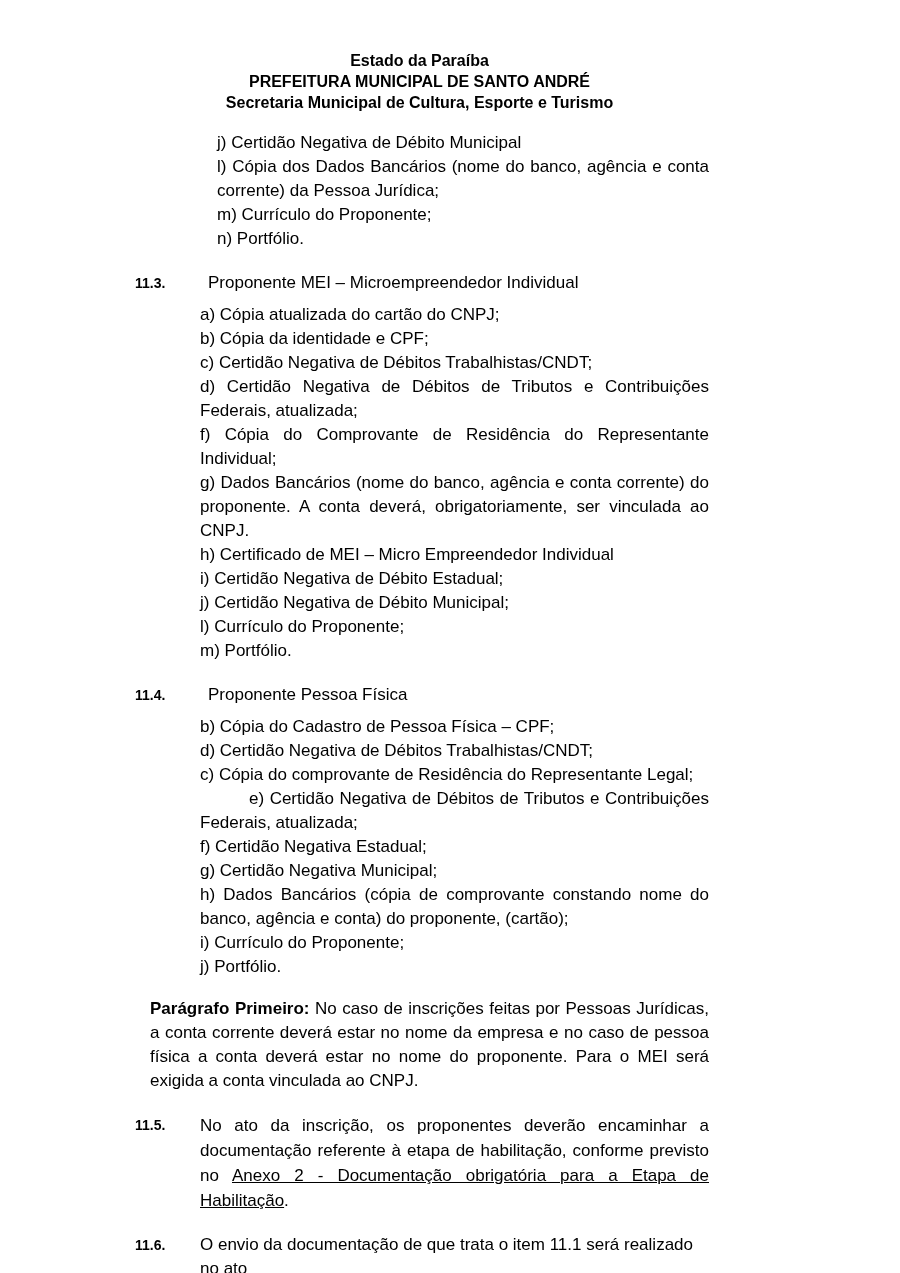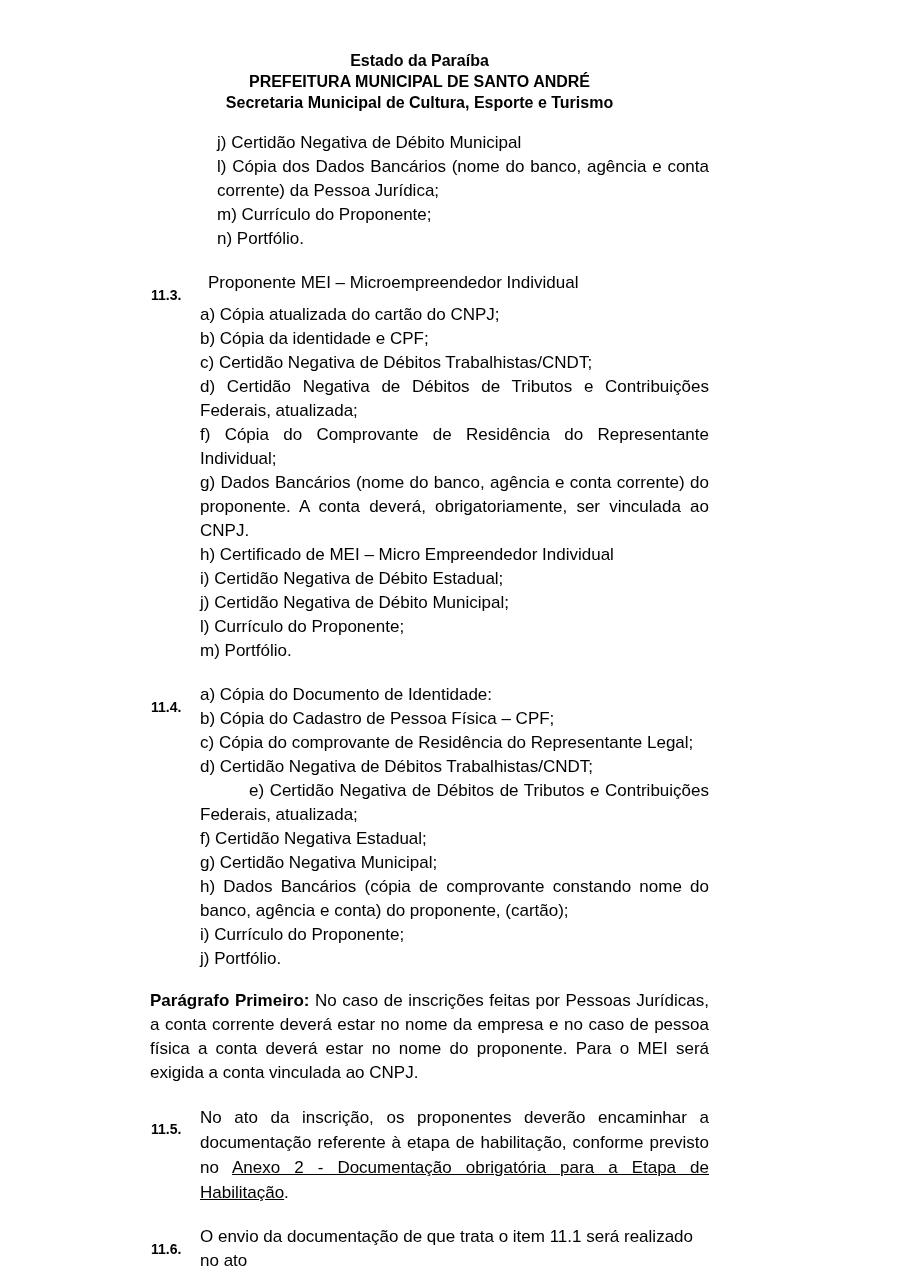--- a/index.html
+++ b/index.html
@@ -13,22 +13,22 @@
     font-weight:bold; font-size:16px; line-height:21px;
   }
   .content {
     margin:18px 130px 0 135px;
     font-size:17px; line-height:24px;
   }
   .intro-list { margin-left:82px; }
   .intro-list p, .sec-items p { margin:0; text-align:justify; }
   .section { position:relative; margin-top:20px; }
   .sec-num {
-    position:absolute; left:16px; top:0;
-    font-weight:bold; font-size:14px; line-height:24px;margin-top:12px;
+    position:absolute; left:0; top:0;
+    font-weight:bold; font-size:14px; line-height:24px;
   }
   .sec-body { margin-left:65px; }
   .sec-title { margin:8px; font-weight:normal; }
   .item-hang { margin-left:-42px; text-indent:49px; }
   .paragrafo { margin:18px 0 0 15px; text-align:justify; }
   .paragrafo .plabel { font-weight:bold; }
   .p115 { margin:0; text-align:justify; line-height:25px; }
   .uline { text-decoration:underline; }
   
   .footer {
@@ -97,25 +97,25 @@
           <p>j) Certidão Negativa de Débito Municipal;</p>
           <p>l) Currículo do Proponente;</p>
           <p>m) Portfólio.</p>
         </div>
       </div>
     </div>
 
     <div class="section">
       <span class="sec-num">11.4.</span>
       <div class="sec-body">
+        <p class="sec-title">Proponente Pessoa Física</p>
         <div class="sec-items">
-          <p>a) Cópia do Documento de Identidade:</p>
           <p>b) Cópia do Cadastro de Pessoa Física – CPF;</p>
+          <p>d) Certidão Negativa de Débitos Trabalhistas/CNDT;</p>
           <p>c) Cópia do comprovante de Residência do Representante Legal;</p>
-          <p>d) Certidão Negativa de Débitos Trabalhistas/CNDT;</p>
           <p class="item-hang">e) Certidão Negativa de Débitos de Tributos e Contribuições Federais, atualizada;</p>
           <p>f) Certidão Negativa Estadual;</p>
           <p>g) Certidão Negativa Municipal;</p>
           <p>h) Dados Bancários (cópia de comprovante constando nome do banco, agência e conta) do proponente, (cartão);</p>
           <p>i) Currículo do Proponente;</p>
           <p>j) Portfólio.</p>
         </div>
       </div>
     </div>
 

